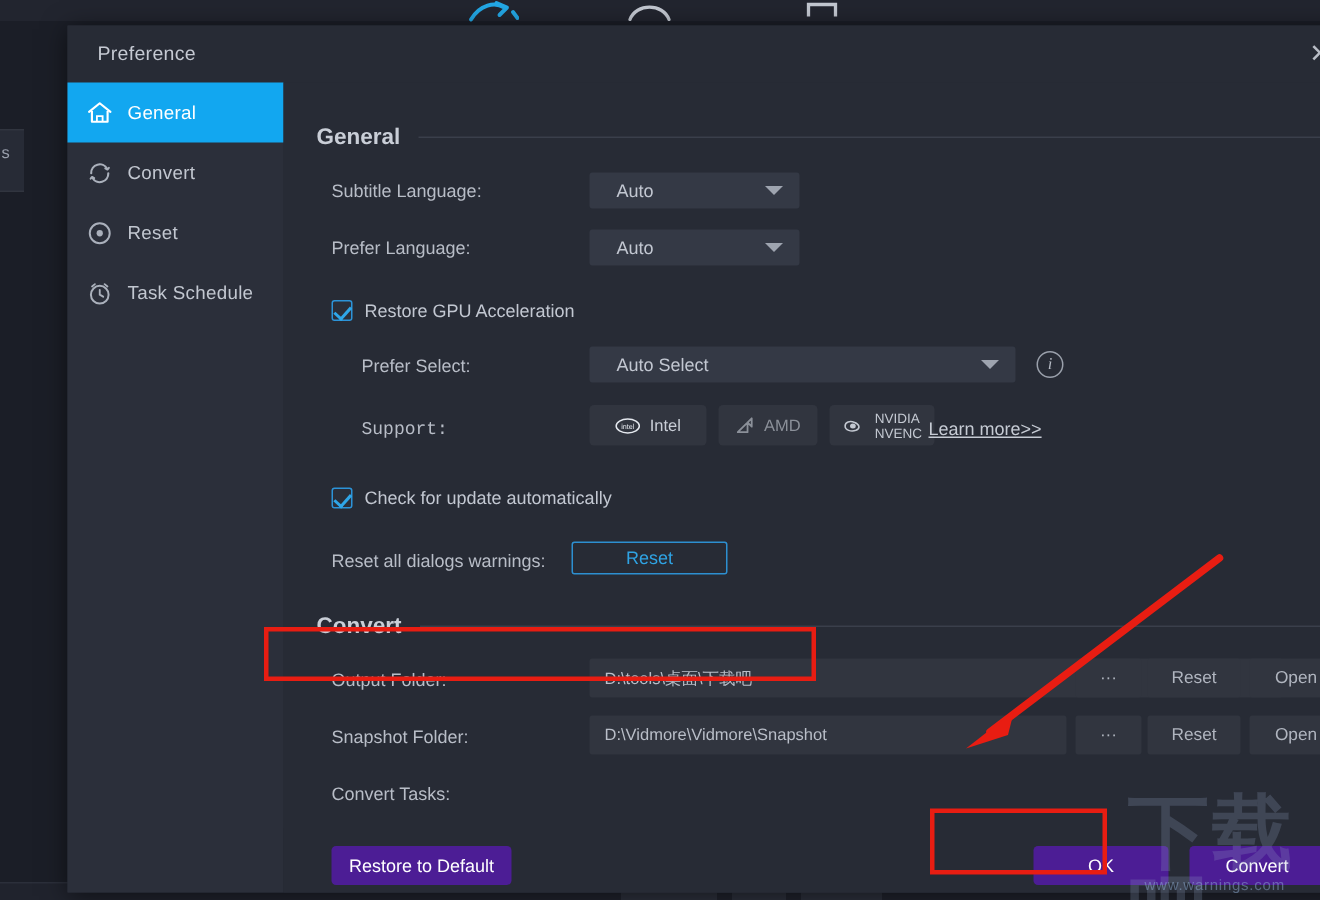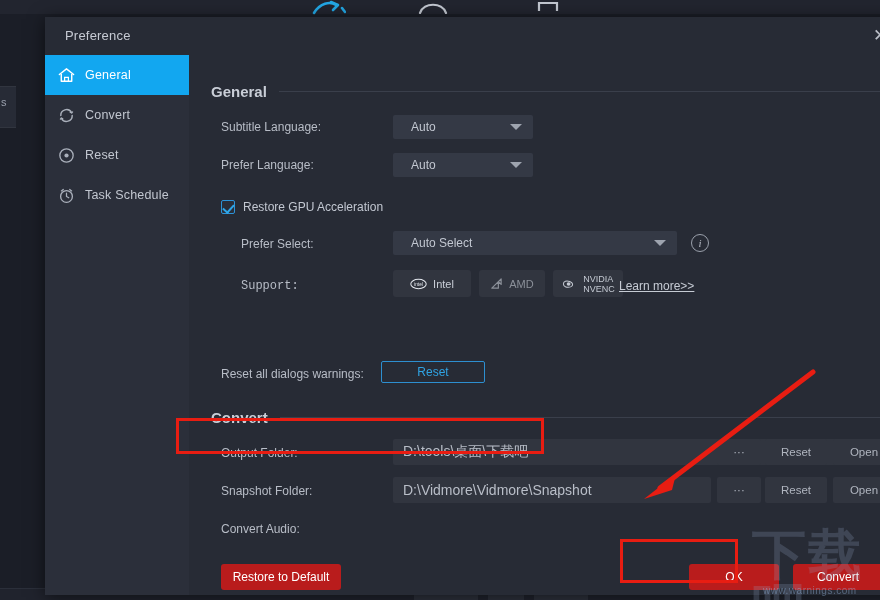--- a/index.html
+++ b/index.html
@@ -146,35 +146,35 @@
   .outline-btn {
     position: absolute; height: 22px; border: 1px solid #2d8fd0; border-radius: 2px;
     background: transparent; color: #2fa3e3; font-size: 12px;
     display: flex; align-items: center; justify-content: center; cursor: pointer;
   }
 
   .path-field {
     position: absolute; height: 26px; background: #31353f;
     display: flex; align-items: center; border-radius: 2px;
   }
-  .path-field .p-txt { font-size: 14px; color: #b9bec8; padding-left: 10px; }
+  .path-field .p-txt { font-size: 11px; color: #b9bec8; padding-left: 10px; }
 
   .mini-btn {
     position: absolute; height: 26px; background: #31353f; border-radius: 2px;
     display: flex; align-items: center; justify-content: center;
     font-size: 11.5px; color: #b0b5bf; cursor: pointer;
   }
 
   
   .footer {
     position: absolute; left: 144px; top: 535px; width: 714px; height: 43px;
     background: #272b35;
   }
   .blue-btn {
-    position: absolute; height: 26px; border-radius: 3px; background: #b91c1c;
+    position: absolute; height: 26px; border-radius: 3px; background: #4c1d95;
     color: #fff; font-size: 12px; display: flex; align-items: center;
     justify-content: center; cursor: pointer;
   }
 
   
   .sb-track {
     position: absolute; left: 851px; top: 42px; width: 5px; height: 490px;
     background: #2b2f39; border-radius: 3px;
   }
   .sb-thumb {
@@ -334,20 +334,24 @@
             <ellipse cx="9.5" cy="7" rx="2.4" ry="2.1" fill="#c4c9d2"></ellipse>
           </svg>
           <span style="display:flex;flex-direction:column;">
             <span class="g-txt2">NVIDIA</span>
             <span class="g-txt2">NVENC</span>
           </span>
         </div>
 
         <div class="link" style="left:430px;top:224px;">Learn more&gt;&gt;</div>
 
+        <div class="chk" style="left:32px;top:270px;">
+          <span class="box"></span>
+          <span class="ctxt">Check for update automatically</span>
+        </div>
 
         <div class="row-label" style="left:32px;top:312px;">Reset all dialogs warnings:</div>
         <div class="outline-btn" style="left:192px;top:306px;width:104px;">Reset</div>
 
         <div class="sec-head" style="top:354px;">
           <span class="sh-txt">Convert</span>
           <span class="sh-rule"></span>
         </div>
 
         <div class="row-label" style="left:32px;top:391px;">Output Folder:</div>
@@ -359,21 +363,21 @@
         <div class="mini-btn" style="left:644px;top:384px;width:62px;">Open</div>
 
         <div class="row-label" style="left:32px;top:429px;">Snapshot Folder:</div>
         <div class="path-field" style="left:204px;top:422px;width:318px;">
           <span class="p-txt">D:\Vidmore\Vidmore\Snapshot</span>
         </div>
         <div class="mini-btn" style="left:528px;top:422px;width:44px;">···</div>
         <div class="mini-btn" style="left:576px;top:422px;width:62px;">Reset</div>
         <div class="mini-btn" style="left:644px;top:422px;width:62px;">Open</div>
 
-        <div class="row-label" style="left:32px;top:467px;">Convert Audio:</div>
+        <div class="row-label" style="left:32px;top:467px;">Convert Tasks:</div>
 
       </div>
     </div>
 
     <div class="footer">
       <div class="blue-btn" style="left:32px;top:12px;width:120px;">Restore to Default</div>
       <div class="blue-btn" style="left:500px;top:12px;width:90px;">OK</div>
       <div class="blue-btn" style="left:604px;top:12px;width:90px;">Convert</div>
     </div>
 

